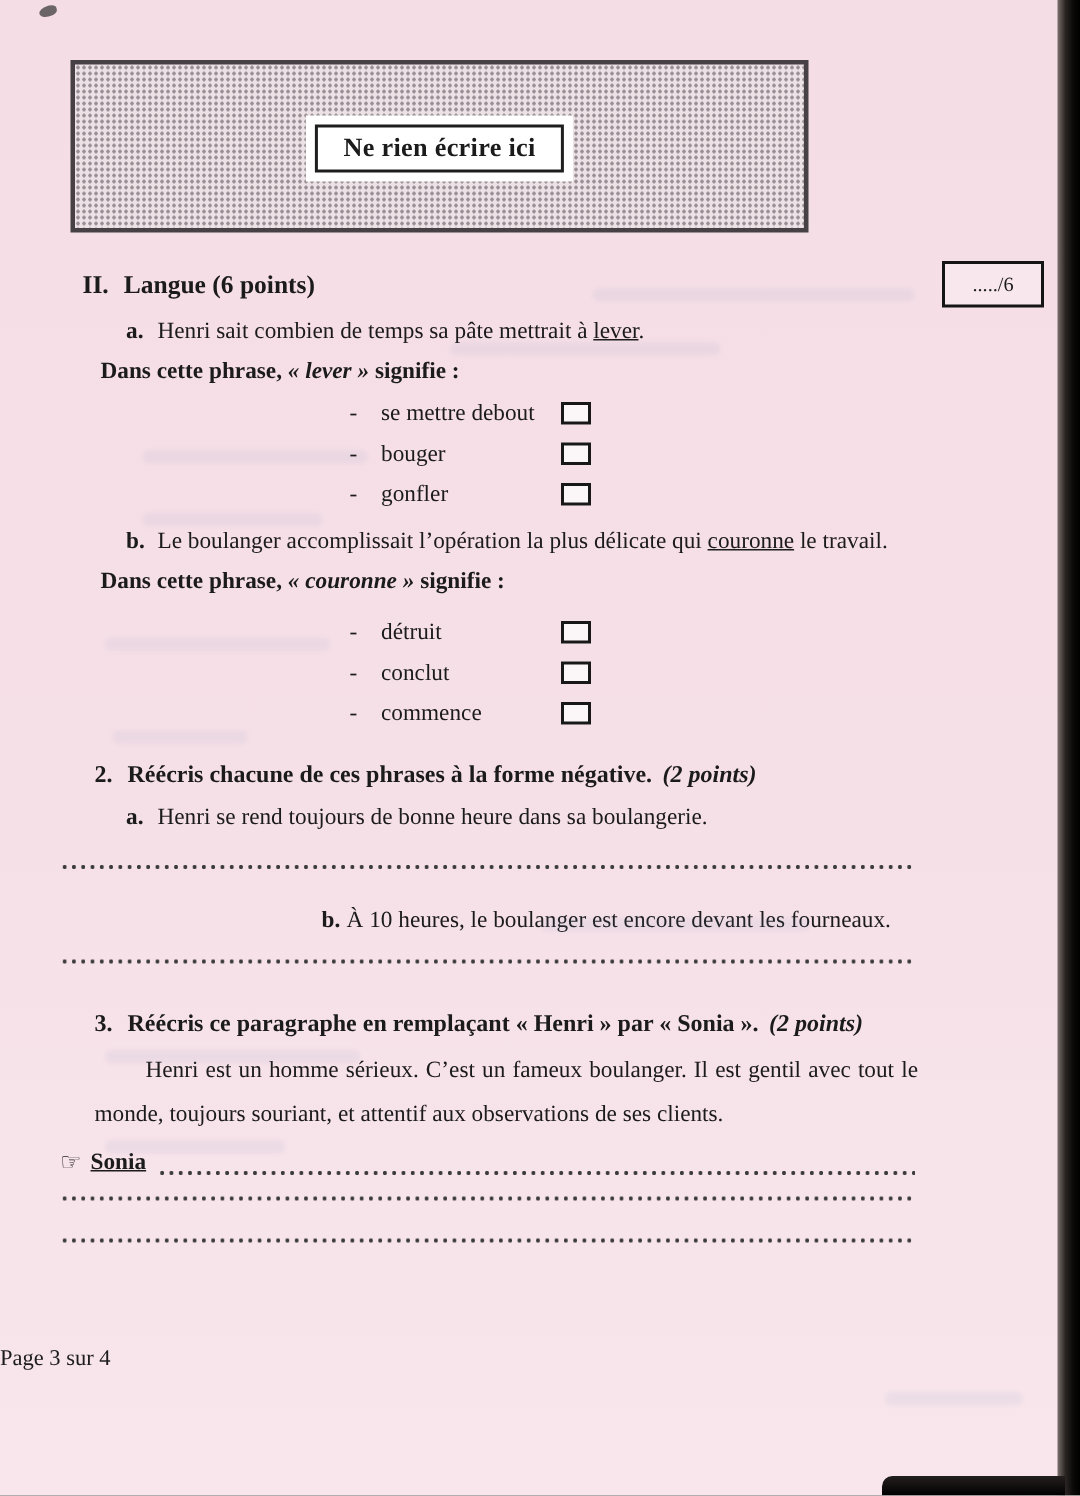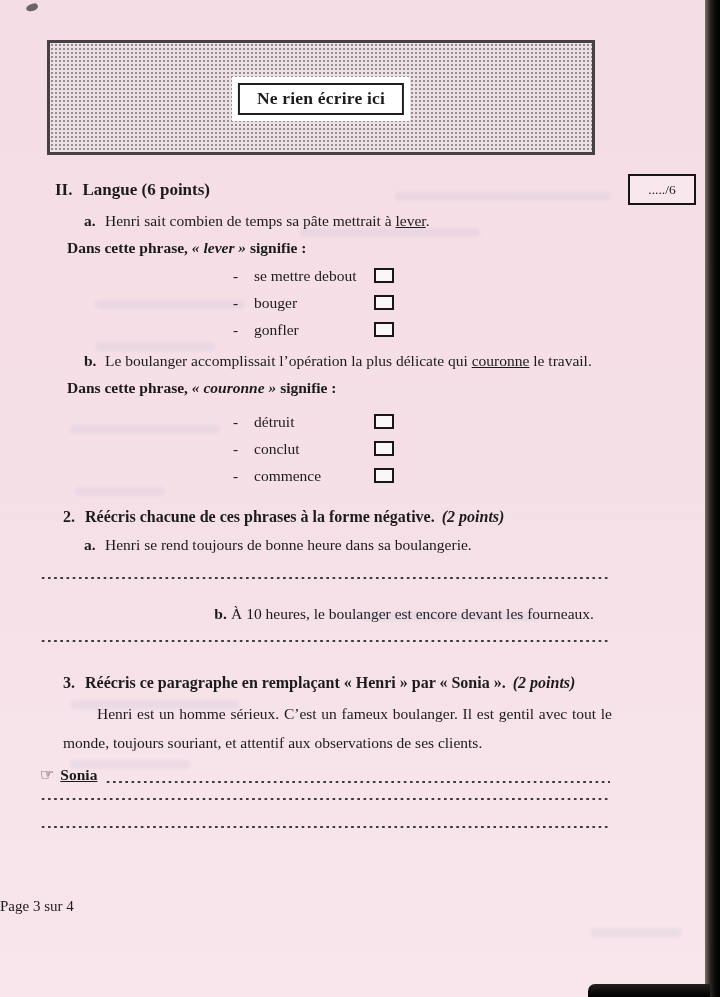--- a/index.html
+++ b/index.html
@@ -29,21 +29,21 @@
     background: #3c3c3c; border-radius: 60% 40% 50% 50%;
     transform: rotate(-15deg); opacity: .75;
   }
   .ghost {
     position: absolute; height: 9px; border-radius: 4px;
     background: #7e90b2; opacity: 0.09; filter: blur(1.5px);
   }
 
   
   .hatch {
-    position: absolute; left: 47px; top: 40px; width: 548px; height: 115px;
+    position: absolute; left: 47px; top: 40px; width: 492px; height: 115px;
     border: 3px solid #474044;
     background-color: #ece2e6;
     background-image: radial-gradient(#968c92 1px, rgba(0,0,0,0) 1.3px);
     background-size: 4px 4px;
   }
   .nowrite-label {
     position: absolute; left: 50%; top: 40px; transform: translateX(-50%);
     background: #ffffff; border: 2px solid #1e1e1e;
     box-shadow: 0 0 0 6px #ffffff;
     padding: 3px 17px 4px;

